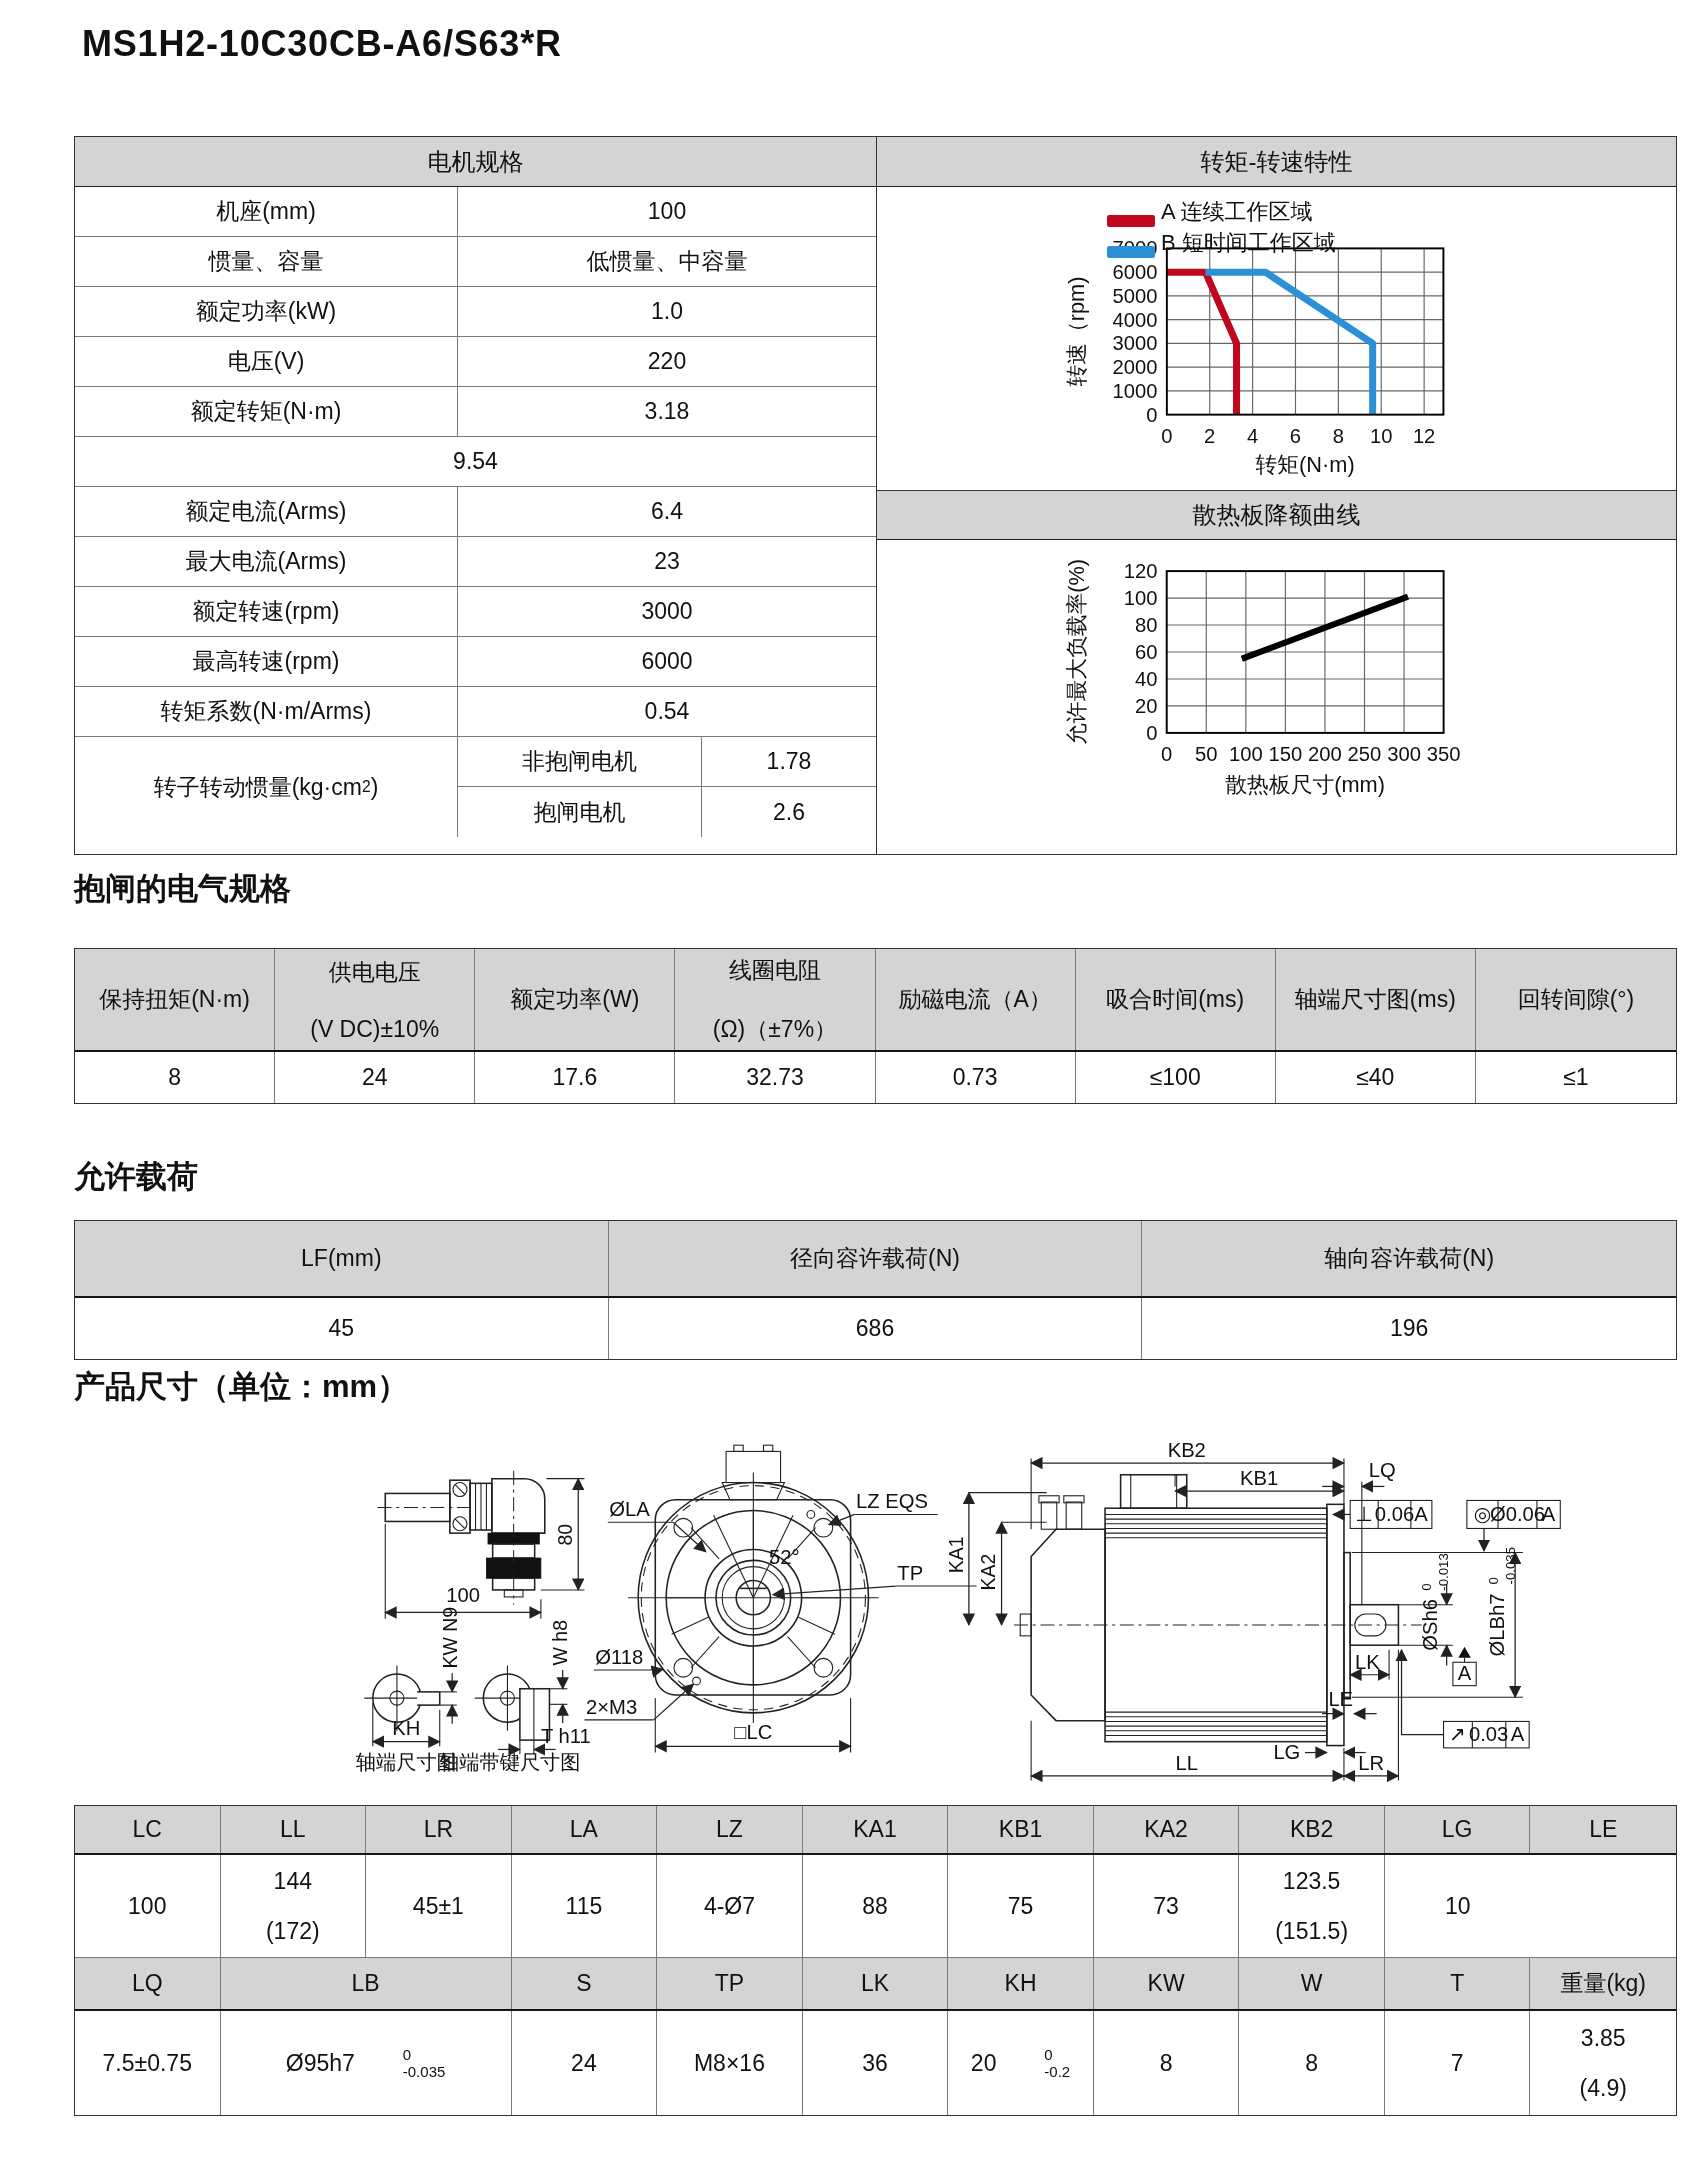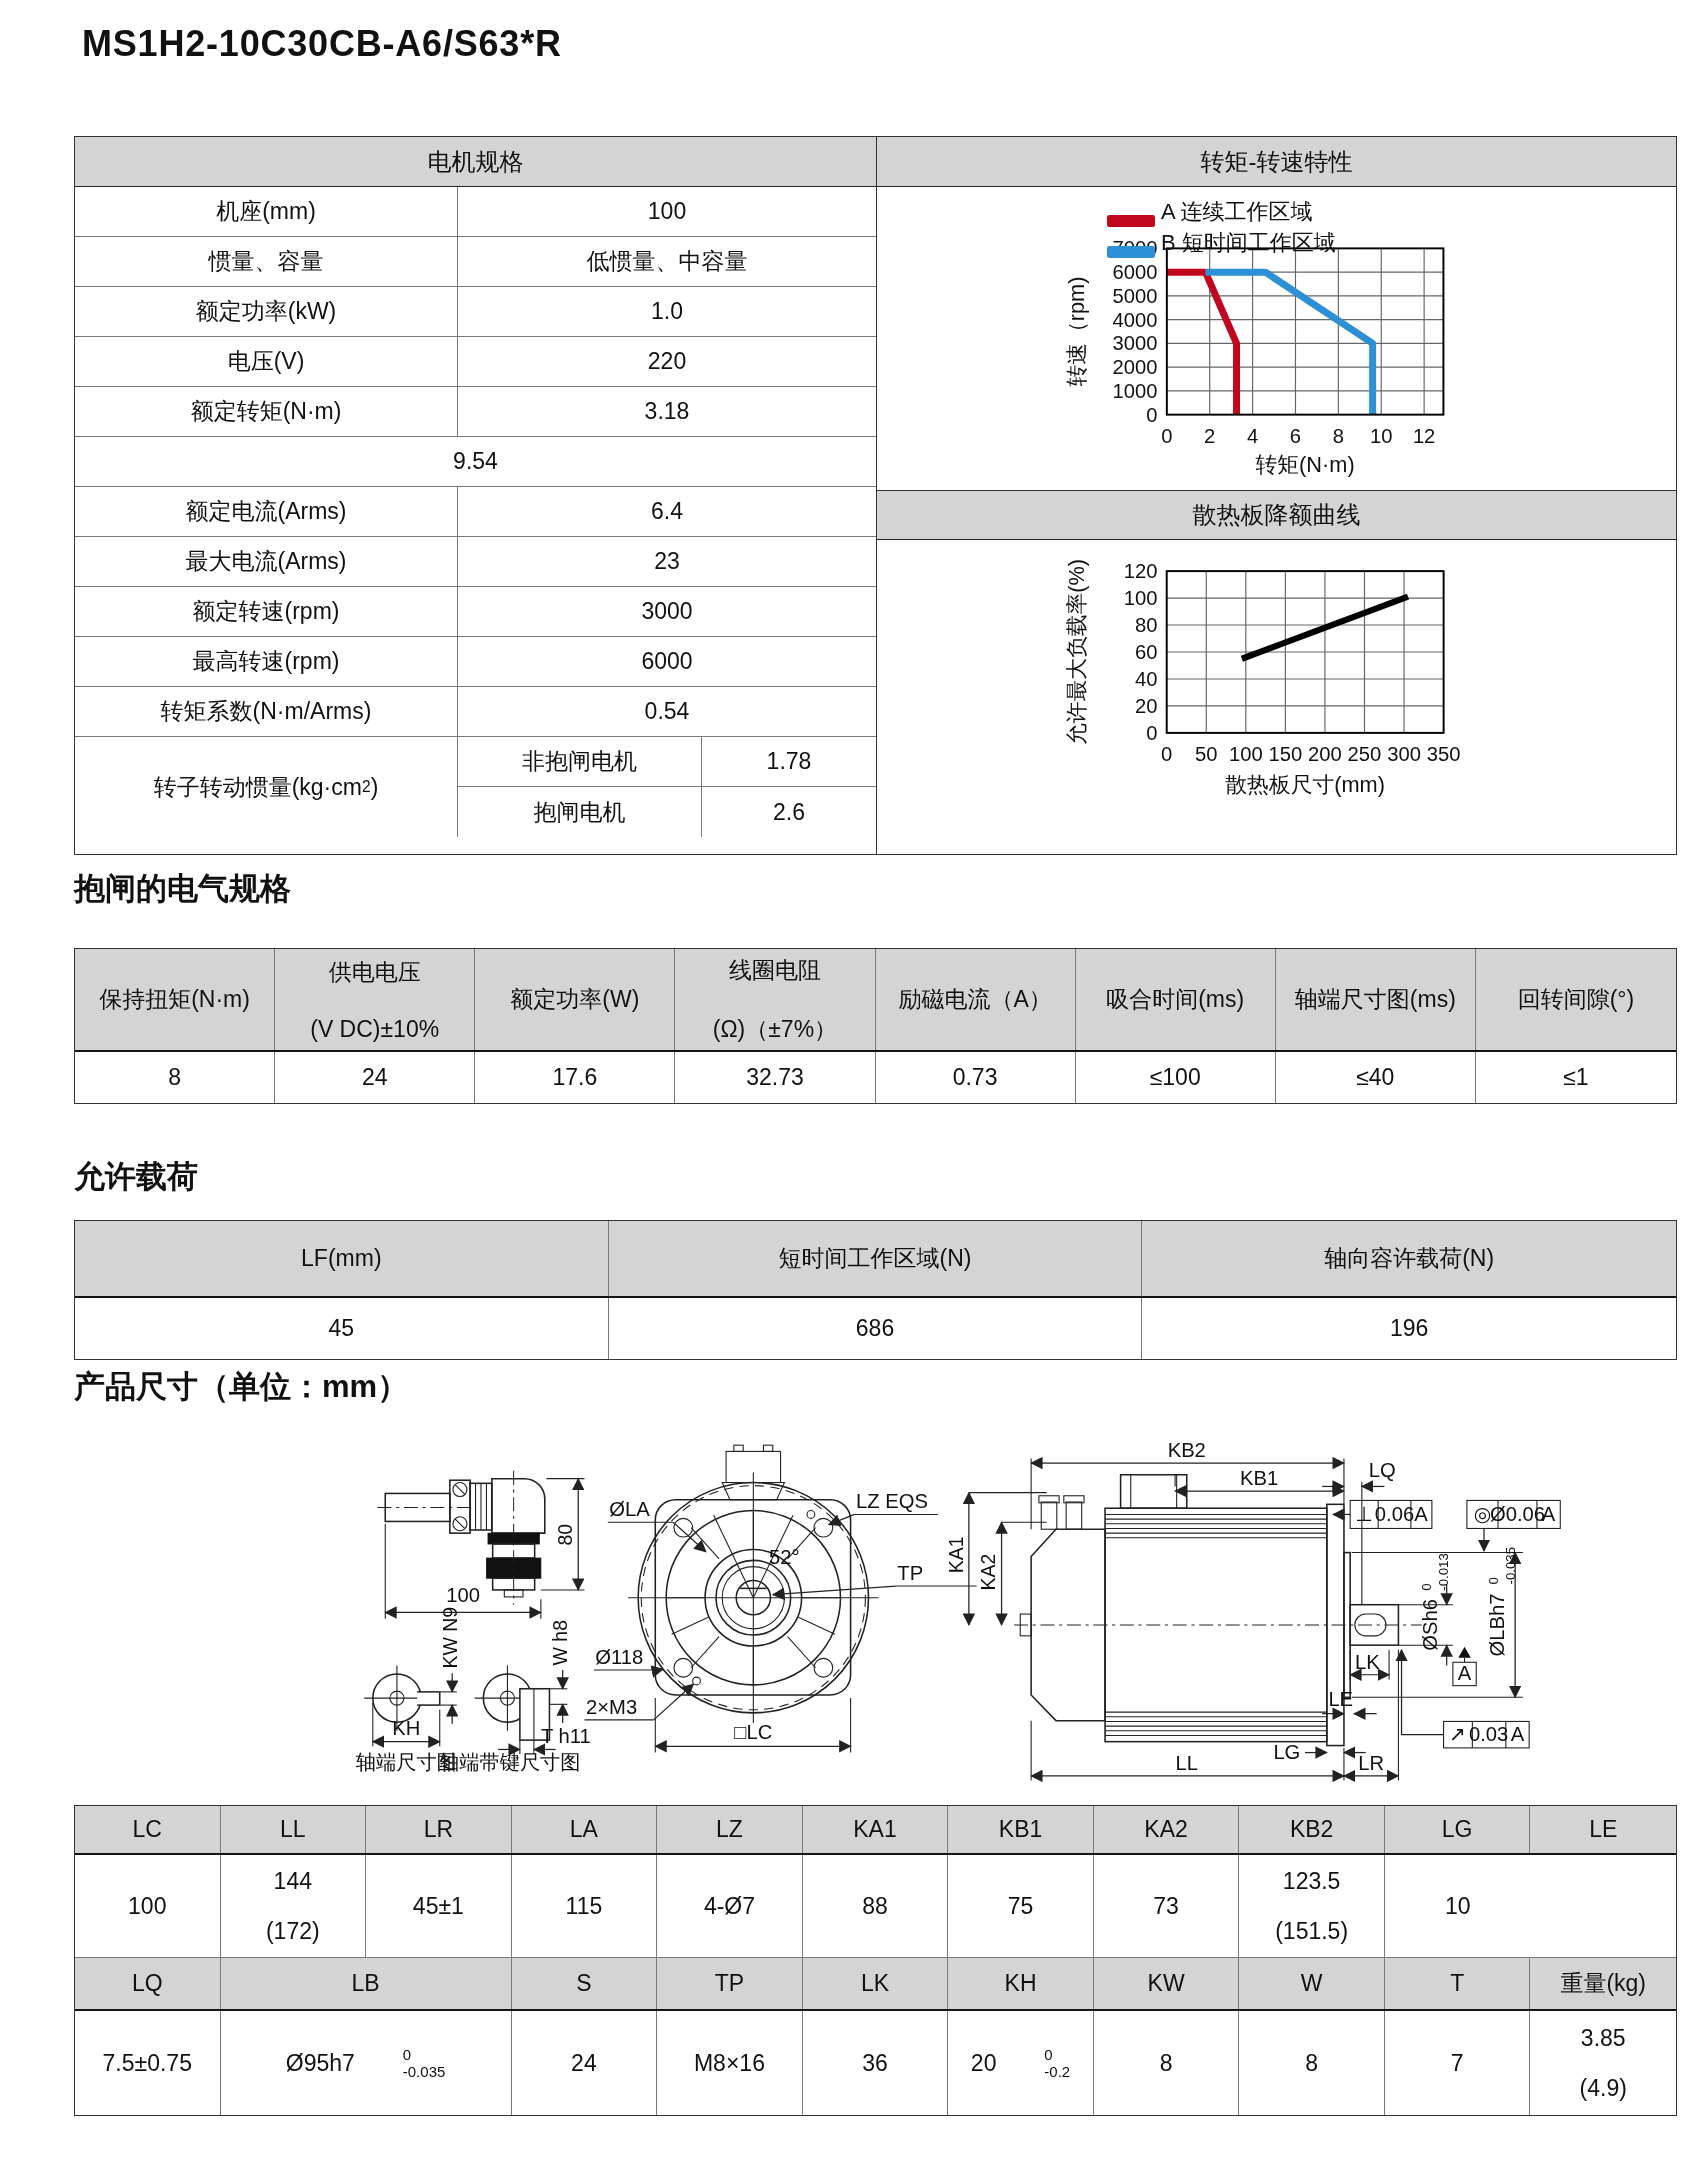--- a/index.html
+++ b/index.html
@@ -276,21 +276,21 @@
     <div class="bd-cell">≤100</div>
     <div class="bd-cell">≤40</div>
     <div class="bd-cell">≤1</div>
   </div>
 </div>
 
 <div class="abs sec-title" style="top:1156px;">允许载荷</div>
 <div class="abs load-table">
   <div class="load-head">
     <div class="lh-cell">LF(mm)</div>
-    <div class="lh-cell">短时间工作区域(N)</div>
+    <div class="lh-cell">径向容许载荷(N)</div>
     <div class="lh-cell">轴向容许载荷(N)</div>
   </div>
   <div class="load-row">
     <div class="ld-cell">45</div>
     <div class="ld-cell">686</div>
     <div class="ld-cell">196</div>
   </div>
 </div>
 
 <div class="abs sec-title" style="top:1366px;">产品尺寸（单位：mm）</div>

